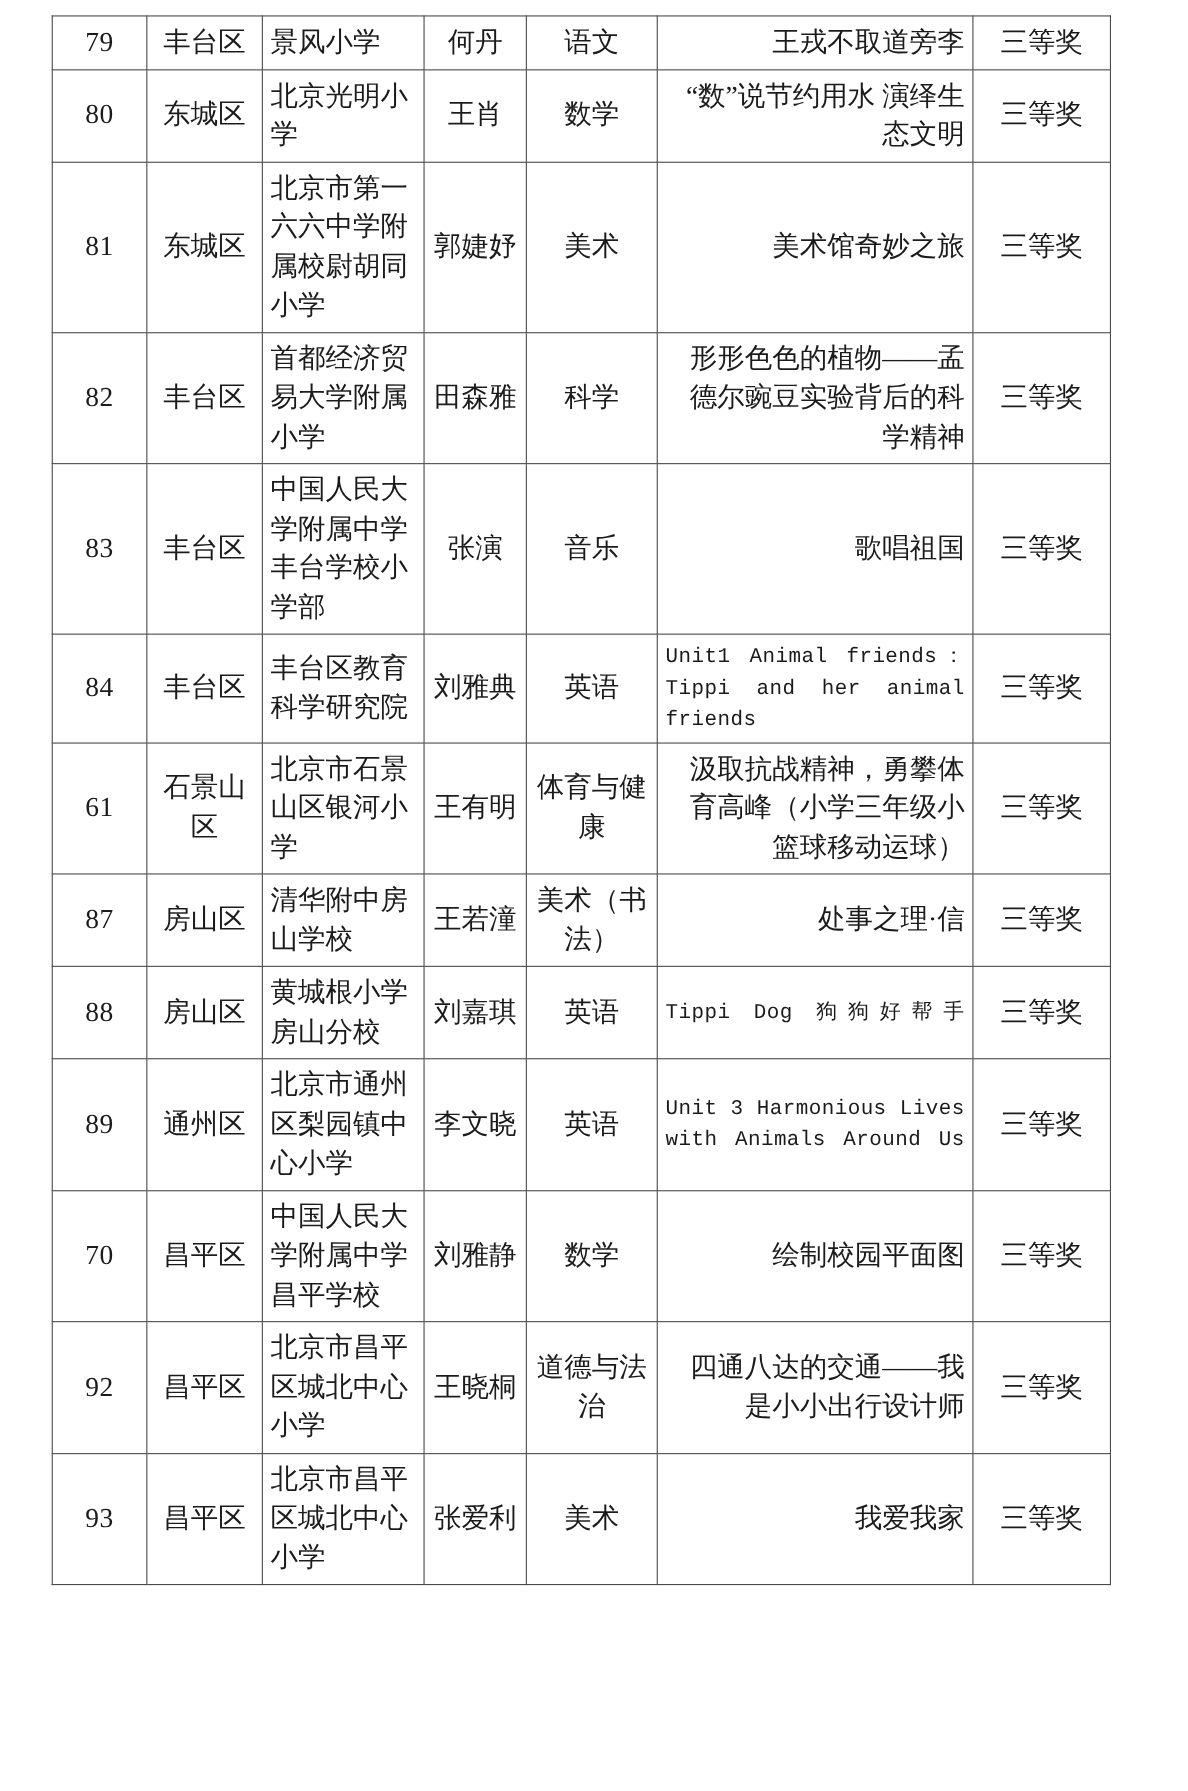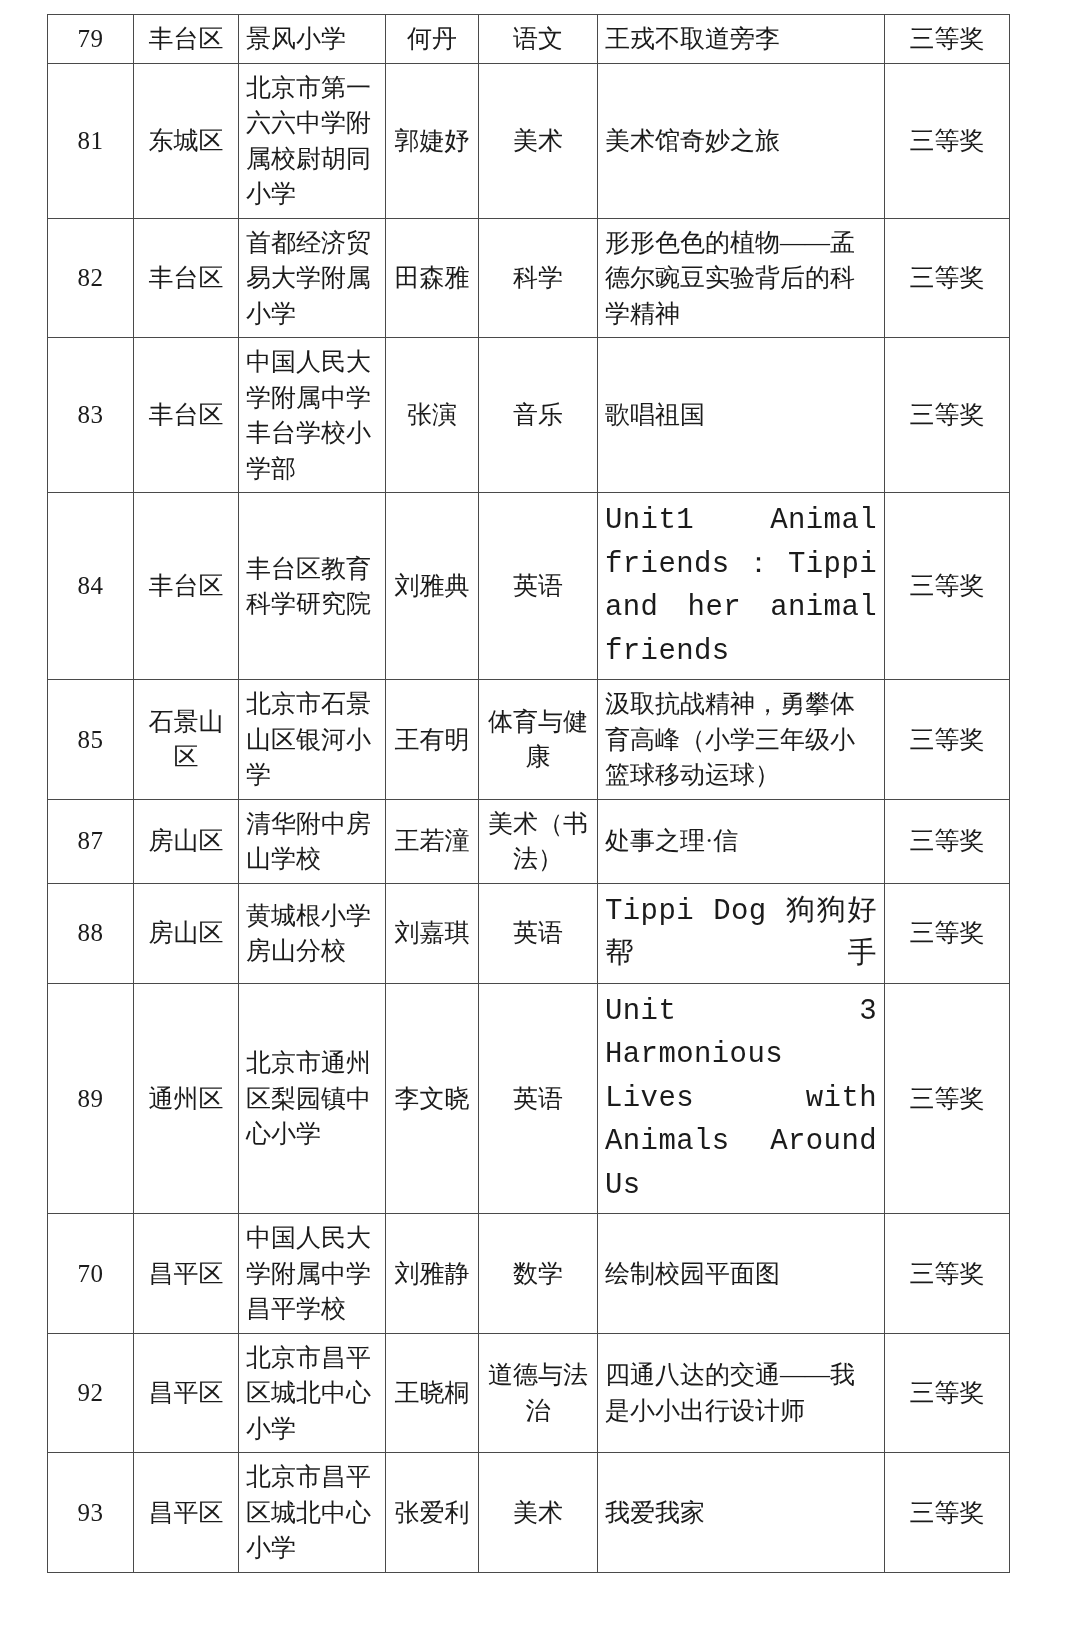--- a/index.html
+++ b/index.html
@@ -52,33 +52,33 @@
   td.teacher,
   td.subject,
   td.award {
     text-align: center;
   }
   td.school {
     text-align: left;
     margin-left: 33px;
   }
   td.title {
-    text-align: left;
+    text-align: right;
     font-family: Liberation Serif, serif;
   }
 
   td.index {
     font-family: "Liberation Serif", "DejaVu Serif", serif;
     letter-spacing: 0.5px;
   }
 
   
   td.title.mono {
     font-family: "Liberation Mono", "DejaVu Sans Mono", monospace;
-    font-size: 29px;
+    font-size: 19px;
     text-align: justify;
     text-align-last: left;
     line-height: 1.5;
     letter-spacing: 0.4px;
   }
   td.title.mono.stretch {
     text-align-last: justify;
   }
 </style>
 </head>
@@ -99,20 +99,29 @@
         <tr>
           <td class="index">79</td>
           <td class="district">丰台区</td>
           <td class="school">景风小学</td>
           <td class="teacher">何丹</td>
           <td class="subject">语文</td>
           <td class="title">王戎不取道旁李</td>
           <td class="award">三等奖</td>
         </tr>
         <tr>
+          <td class="index">80</td>
+          <td class="district">东城区</td>
+          <td class="school">北京光明小学</td>
+          <td class="teacher">王肖</td>
+          <td class="subject">数学</td>
+          <td class="title">“数”说节约用水 演绎生态文明</td>
+          <td class="award">三等奖</td>
+        </tr>
+        <tr>
           <td class="index">81</td>
           <td class="district">东城区</td>
           <td class="school">北京市第一六六中学附属校尉胡同小学</td>
           <td class="teacher">郭婕妤</td>
           <td class="subject">美术</td>
           <td class="title">美术馆奇妙之旅</td>
           <td class="award">三等奖</td>
         </tr>
         <tr>
           <td class="index">82</td>
@@ -135,21 +144,21 @@
         <tr>
           <td class="index">84</td>
           <td class="district">丰台区</td>
           <td class="school">丰台区教育科学研究院</td>
           <td class="teacher">刘雅典</td>
           <td class="subject">英语</td>
           <td class="title mono stretch">Unit1 Animal friends：Tippi and her animal friends</td>
           <td class="award">三等奖</td>
         </tr>
         <tr>
-          <td class="index">85</td>
+          <td class="index">61</td>
           <td class="district">石景山区</td>
           <td class="school">北京市石景山区银河小学</td>
           <td class="teacher">王有明</td>
           <td class="subject">体育与健康</td>
           <td class="title">汲取抗战精神，勇攀体育高峰（小学三年级小篮球移动运球）</td>
           <td class="award">三等奖</td>
         </tr>
         <tr>
           <td class="index">87</td>
           <td class="district">房山区</td>

